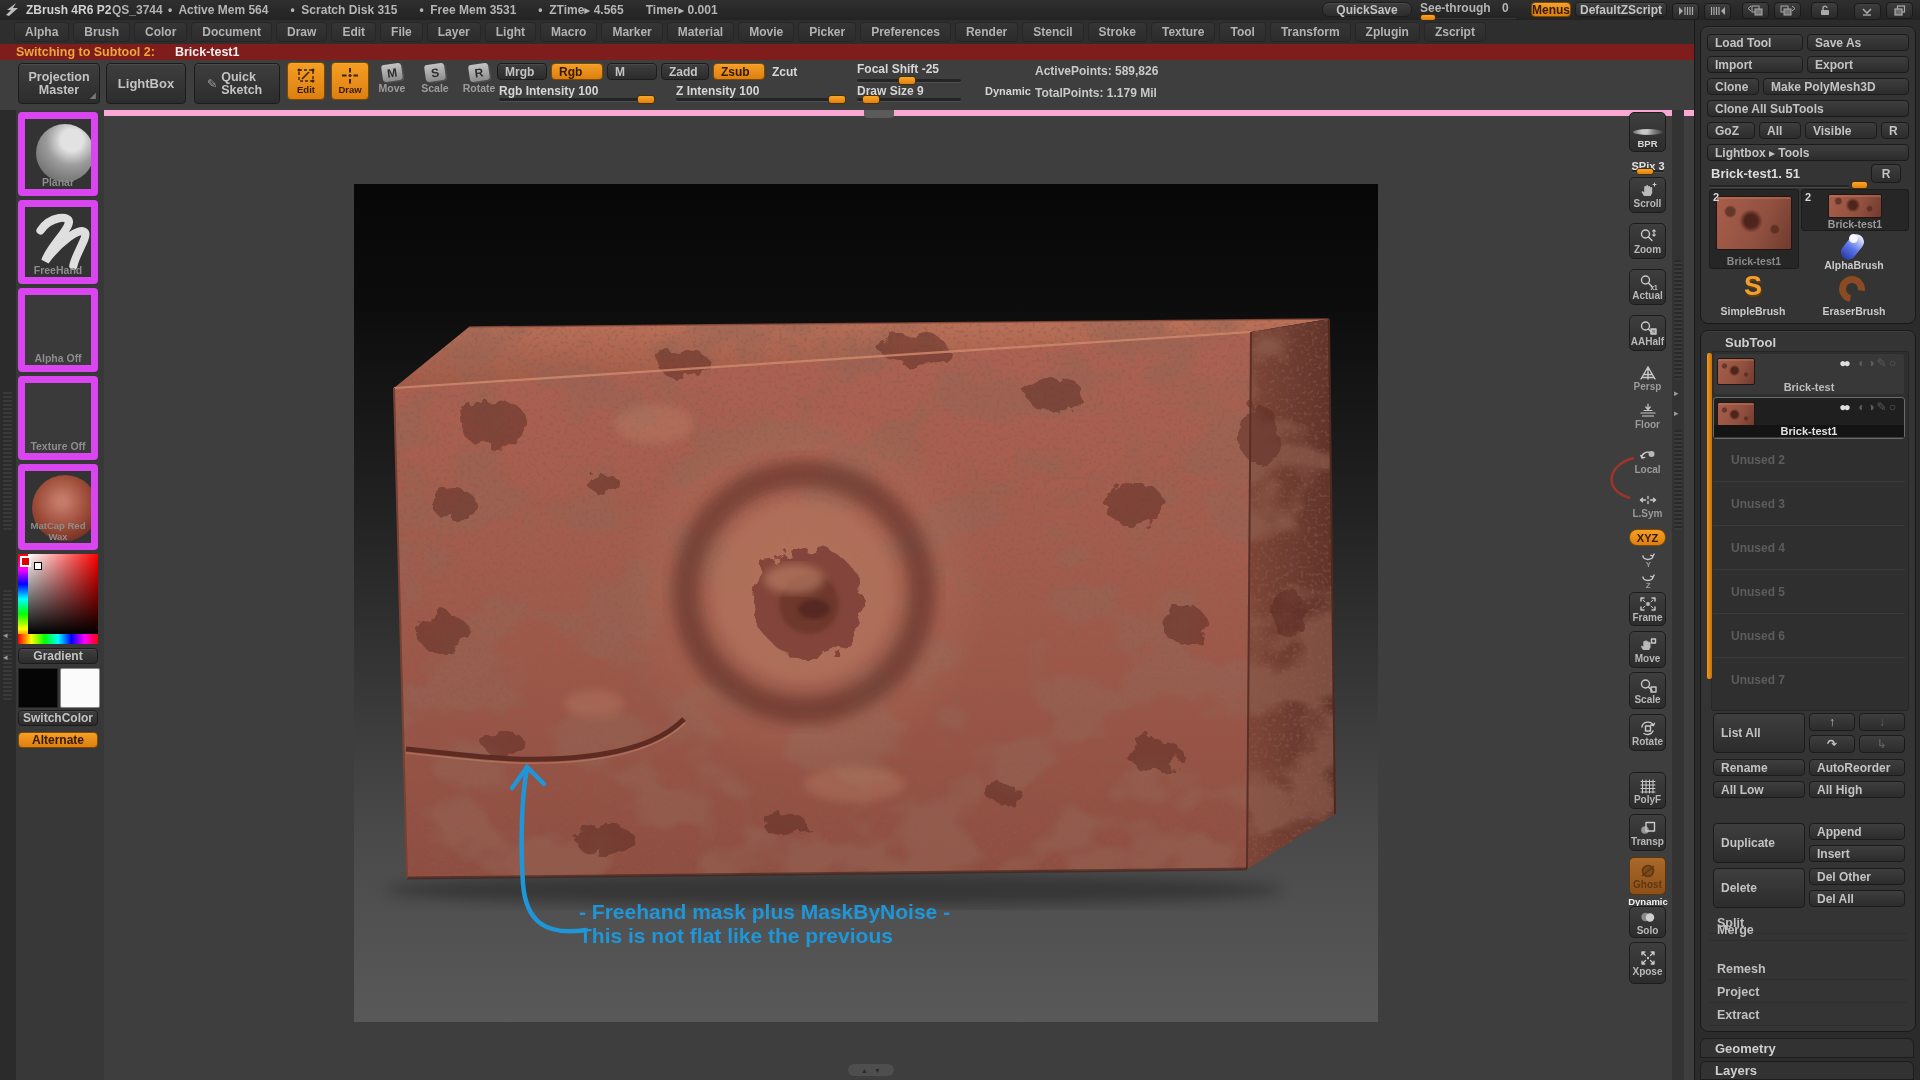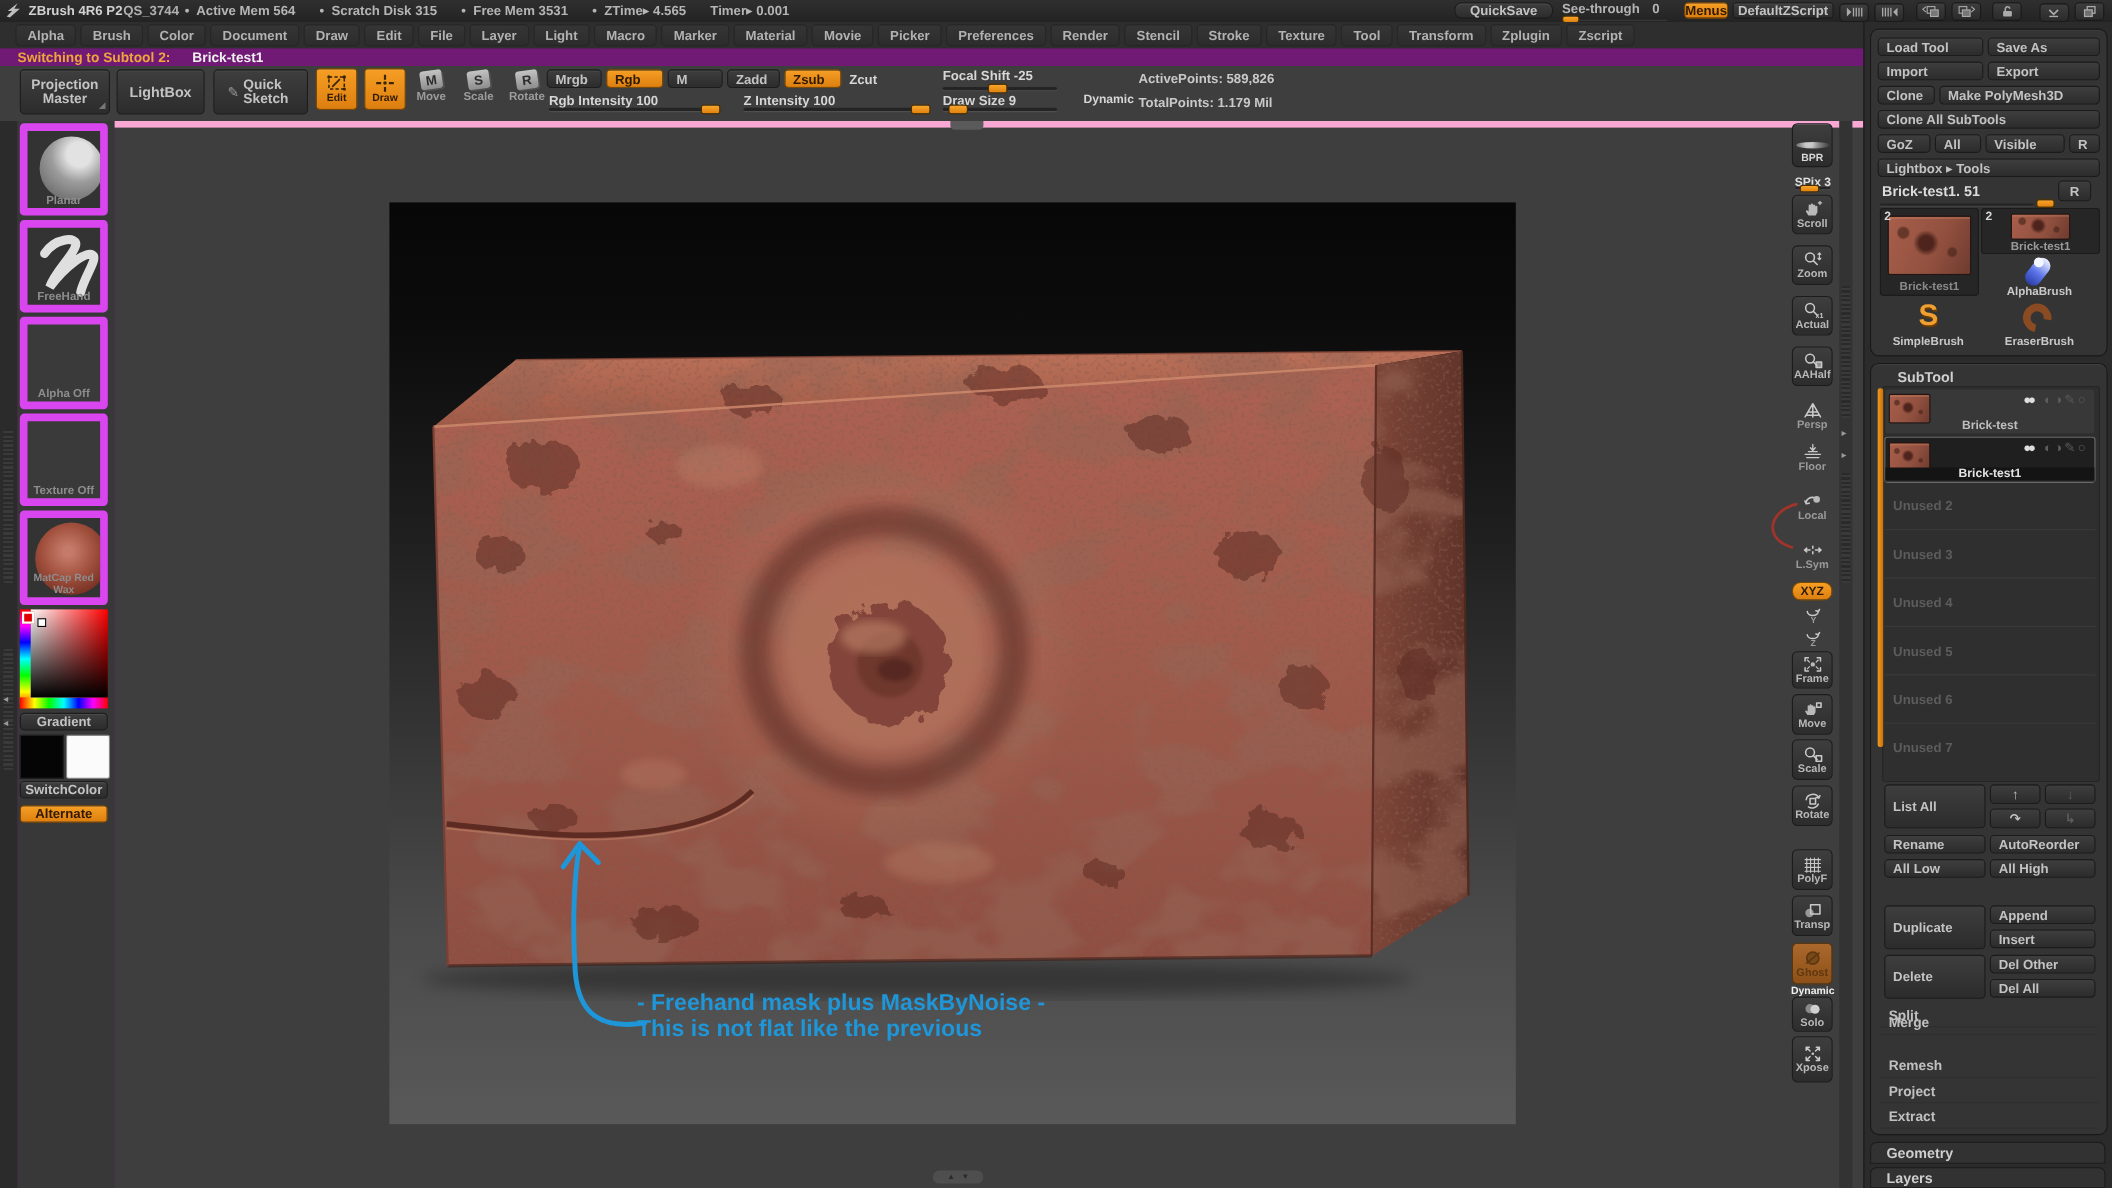--- a/index.html
+++ b/index.html
@@ -1,16 +1,16 @@
 <!DOCTYPE html>
 <html><head>
 <meta charset="utf-8">
 <style>
   html,body{margin:0;padding:0;background:#2b2b2b;overflow:hidden}
-  #screen{position:relative;width:1756px;height:1080px;background:#701a75;
+  #screen{position:relative;width:1756px;height:1080px;background:#7f1d1d;
     font-family:"Liberation Sans","DejaVu Sans",sans-serif;color:#c3c3c3;
     -webkit-user-select:none;user-select:none}
   .abs{position:absolute}
   .btn{position:absolute;display:flex;align-items:center;justify-content:center;
     background:linear-gradient(#3e3e3e,#2c2c2c);border:1px solid #1c1c1c;border-radius:4px;
     color:#c3c3c3;font-weight:700;font-size:12px;box-shadow:inset 0 1px 0 rgba(255,255,255,.07);
     white-space:nowrap;box-sizing:border-box}
   .btn.left{justify-content:flex-start;padding-left:7px}
   .orange{background:linear-gradient(#f59e24,#dd7f10)!important;color:#301a00!important;border-color:#7d4a03!important}
   .dim{color:#6e6e6e}
@@ -43,21 +43,21 @@
   .pbtn{position:absolute;height:17px;display:flex;align-items:center;padding-left:7px;
     background:linear-gradient(#3e3e3e,#2c2c2c);border:1px solid #1b1b1b;border-radius:4px;
     color:#c3c3c3;font-weight:700;font-size:12px;box-sizing:border-box;white-space:nowrap}
   .st-row{position:absolute;left:12px;width:192px;height:42px;background:#383838;border:1px solid #2d2d2d;border-radius:3px;box-sizing:border-box}
   .st-row.sel{background:#1f1f1f;border-color:#6a6a6a}
   .st-thumb{position:absolute;left:3px;top:4px;width:36px;height:25px}
   .st-icons{position:absolute;right:6px;top:2px;font-size:12px;letter-spacing:2px;color:#5c5c5c}
   .st-icons .bright{color:#dedede}
   .st-name{position:absolute;bottom:1px;width:100%;text-align:center;font-size:11px;font-weight:700;color:#bdbdbd}
   .st-empty{position:absolute;left:12px;width:192px;height:44px;border-top:1px solid #3a3a3a;
-    color:#5c5c5c;font-size:12px;font-weight:700;display:flex;align-items:center;padding-left:8px;box-sizing:border-box}
+    color:#5c5c5c;font-size:12px;font-weight:700;display:flex;align-items:center;padding-left:18px;box-sizing:border-box}
   .brick-art{background:
     radial-gradient(circle at 46% 46%, #4e241c 0 13%, rgba(78,36,28,0) 24%),
     radial-gradient(circle at 18% 28%, rgba(56,26,18,.55) 0 6%, transparent 9%),
     radial-gradient(circle at 78% 62%, rgba(56,26,18,.5) 0 5%, transparent 8%),
     linear-gradient(115deg,#a85e4b 0%,#91503f 60%,#6e3b2e 100%);
     border:1px solid #241512;border-radius:2px;box-shadow:inset 0 2px 0 rgba(205,135,100,.35)}
   .section-row{position:absolute;left:8px;width:198px;height:21px;display:flex;align-items:center;
     padding-left:8px;color:#c0c0c0;font-weight:700;font-size:12.5px;border-bottom:1px solid #2e2e2e;box-sizing:border-box}
   .palette-hdr{position:absolute;left:1700px;width:214px;height:20px;background:#323232;
     border:1px solid #1d1d1d;border-radius:6px 6px 0 0;display:flex;align-items:center;

